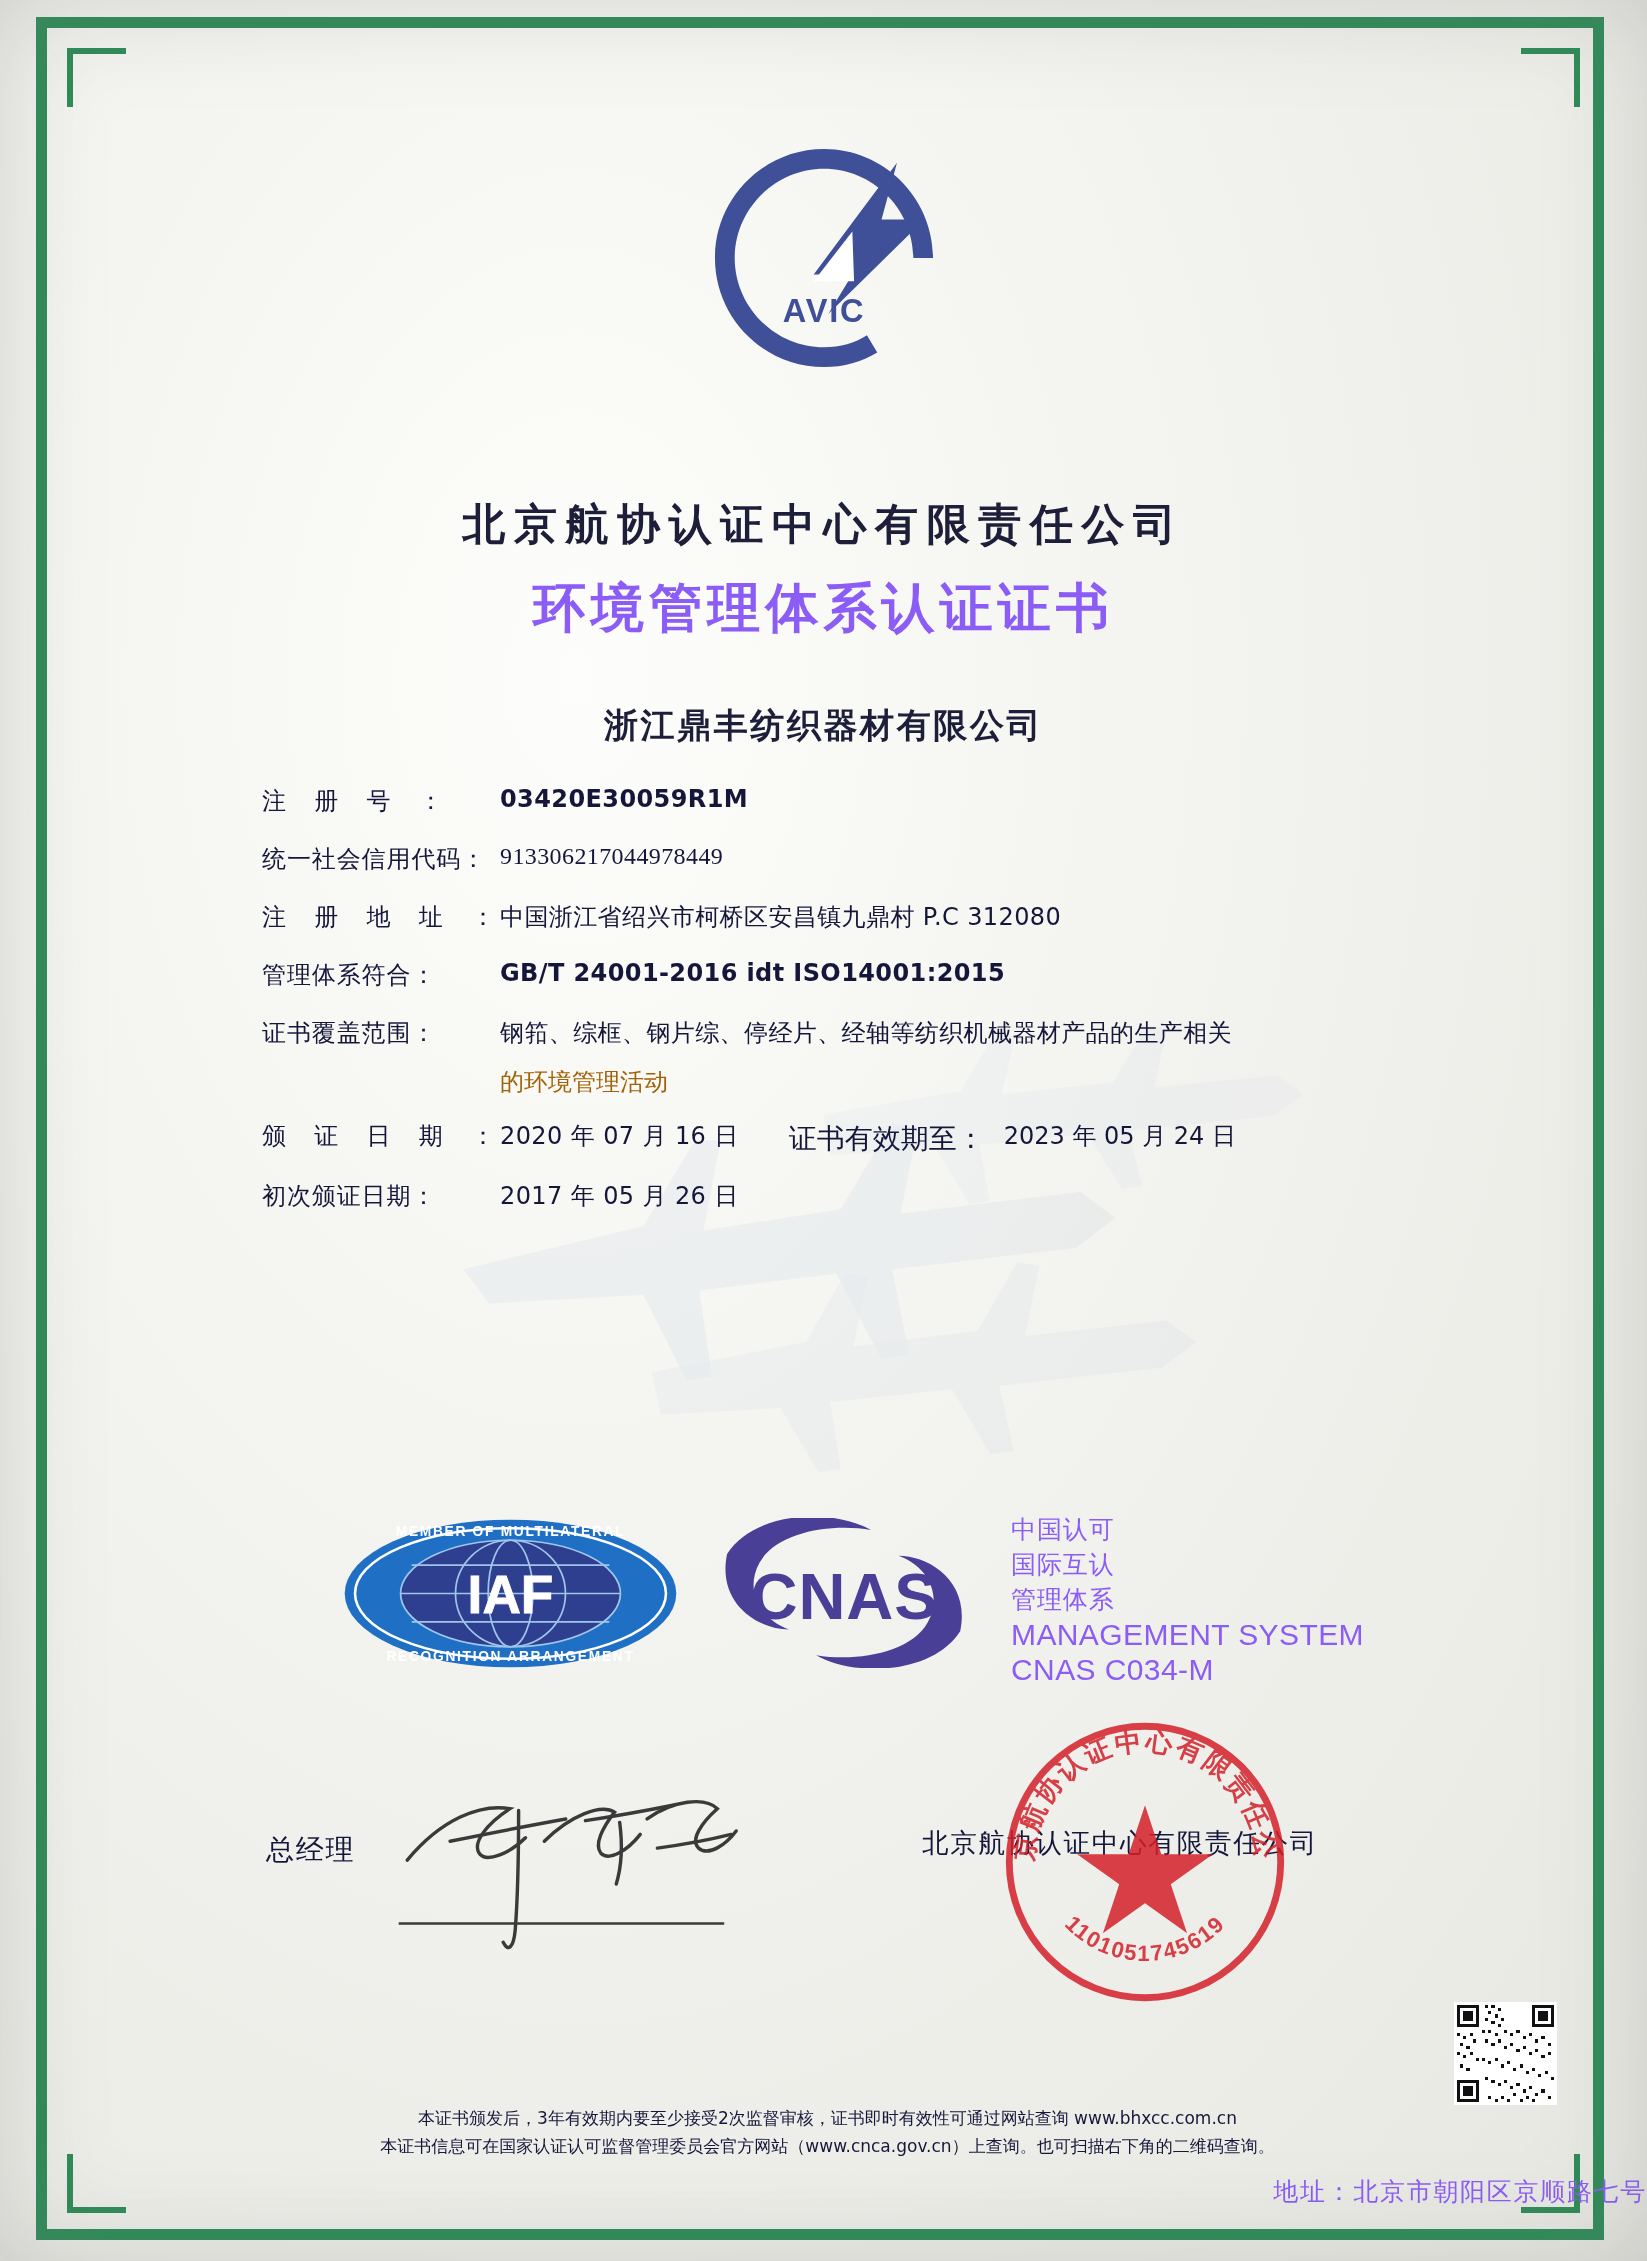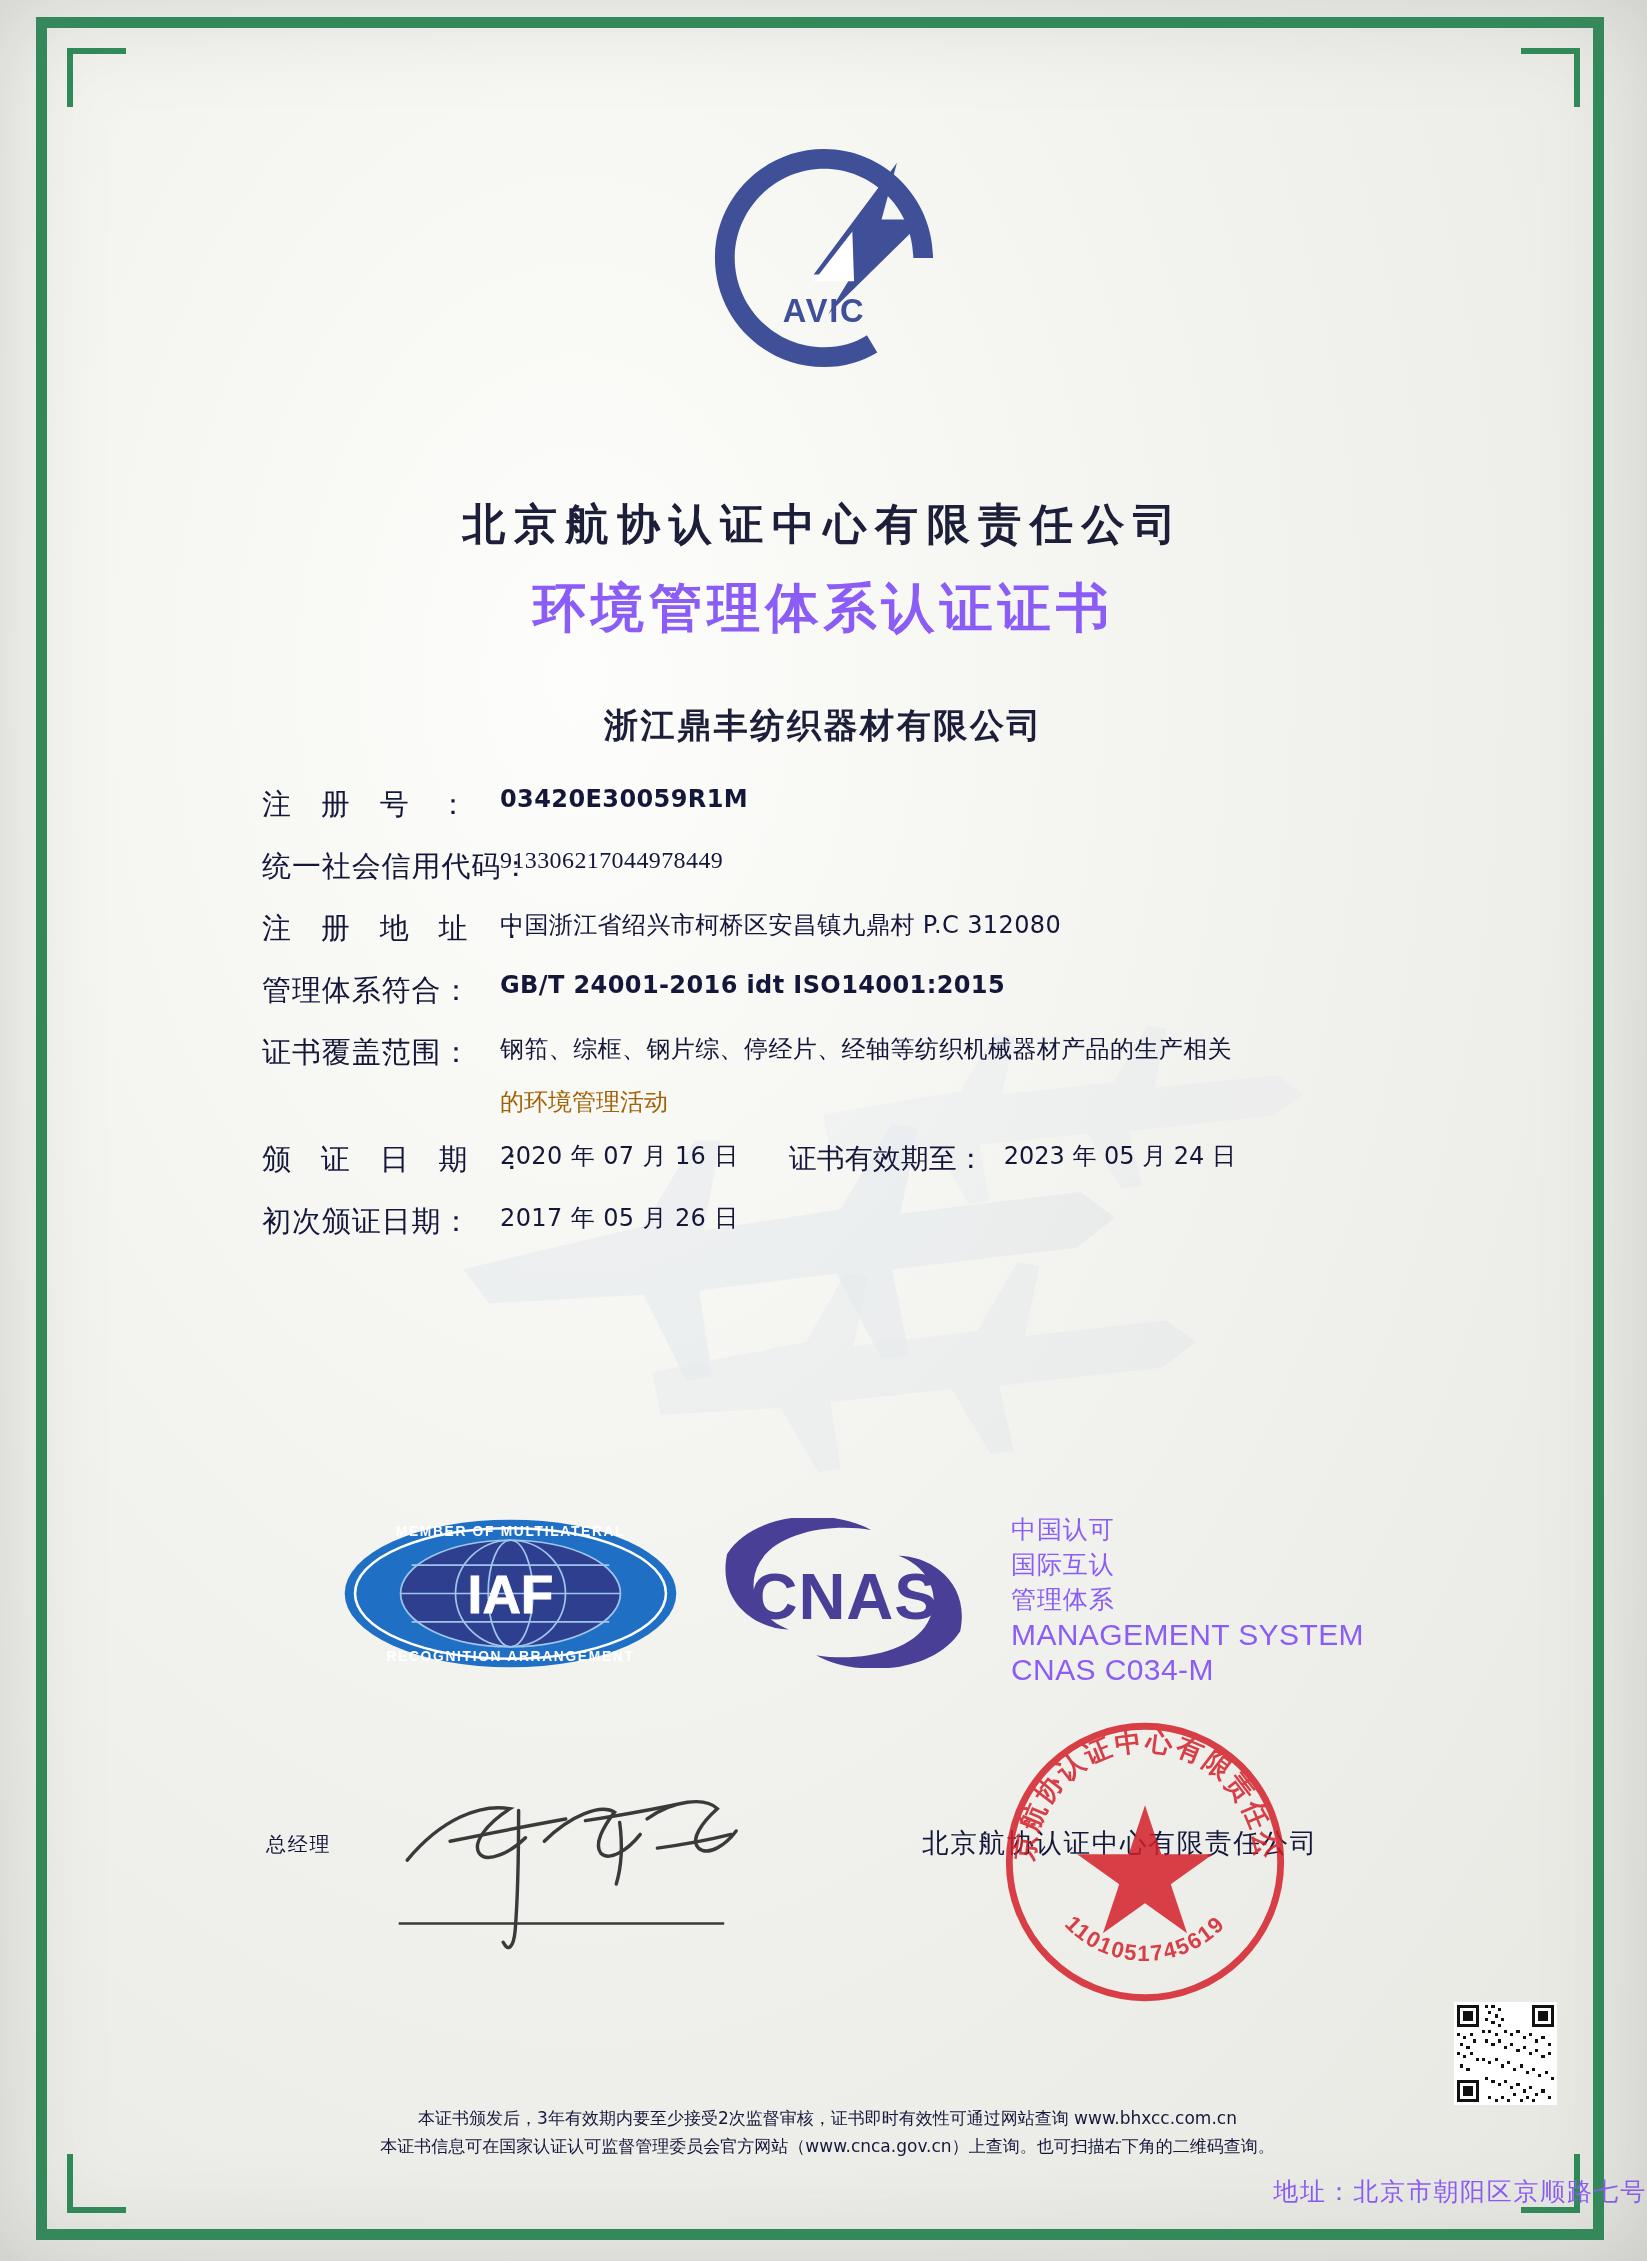--- a/index.html
+++ b/index.html
@@ -138,21 +138,21 @@
     position: relative;
     display: flex;
     align-items: flex-start;
     margin-bottom: 22px;
     min-height: 36px;
   }
   .field-label {
     width: 238px;
     flex: 0 0 238px;
     font-family: "DejaVu Sans", sans-serif;
-    font-size: 29px;
+    font-size: 24px;
     color: #15173a;
     letter-spacing: 0.9px;
     white-space: nowrap;
   }
   .field-label.spaced { letter-spacing: 10.3px; }
   .field-value {
     font-family: "DejaVu Sans", sans-serif;
     font-size: 24px;
     color: #14163a;
     letter-spacing: 0.4px;
@@ -214,21 +214,21 @@
     font-size: 30px;
     letter-spacing: 0.4px;
   }
 
   
   .gm-label {
     position: absolute;
     left: 266px;
     top: 1831px;
     font-family: "DejaVu Sans", sans-serif;
-    font-size: 20px;
+    font-size: 28px;
     color: #15173a;
     letter-spacing: 1.7px;
     text-align: right;
   }
   .signature {
     position: absolute;
     left: 390px;
     top: 1759px;
     width: 360px;
     height: 197px;

